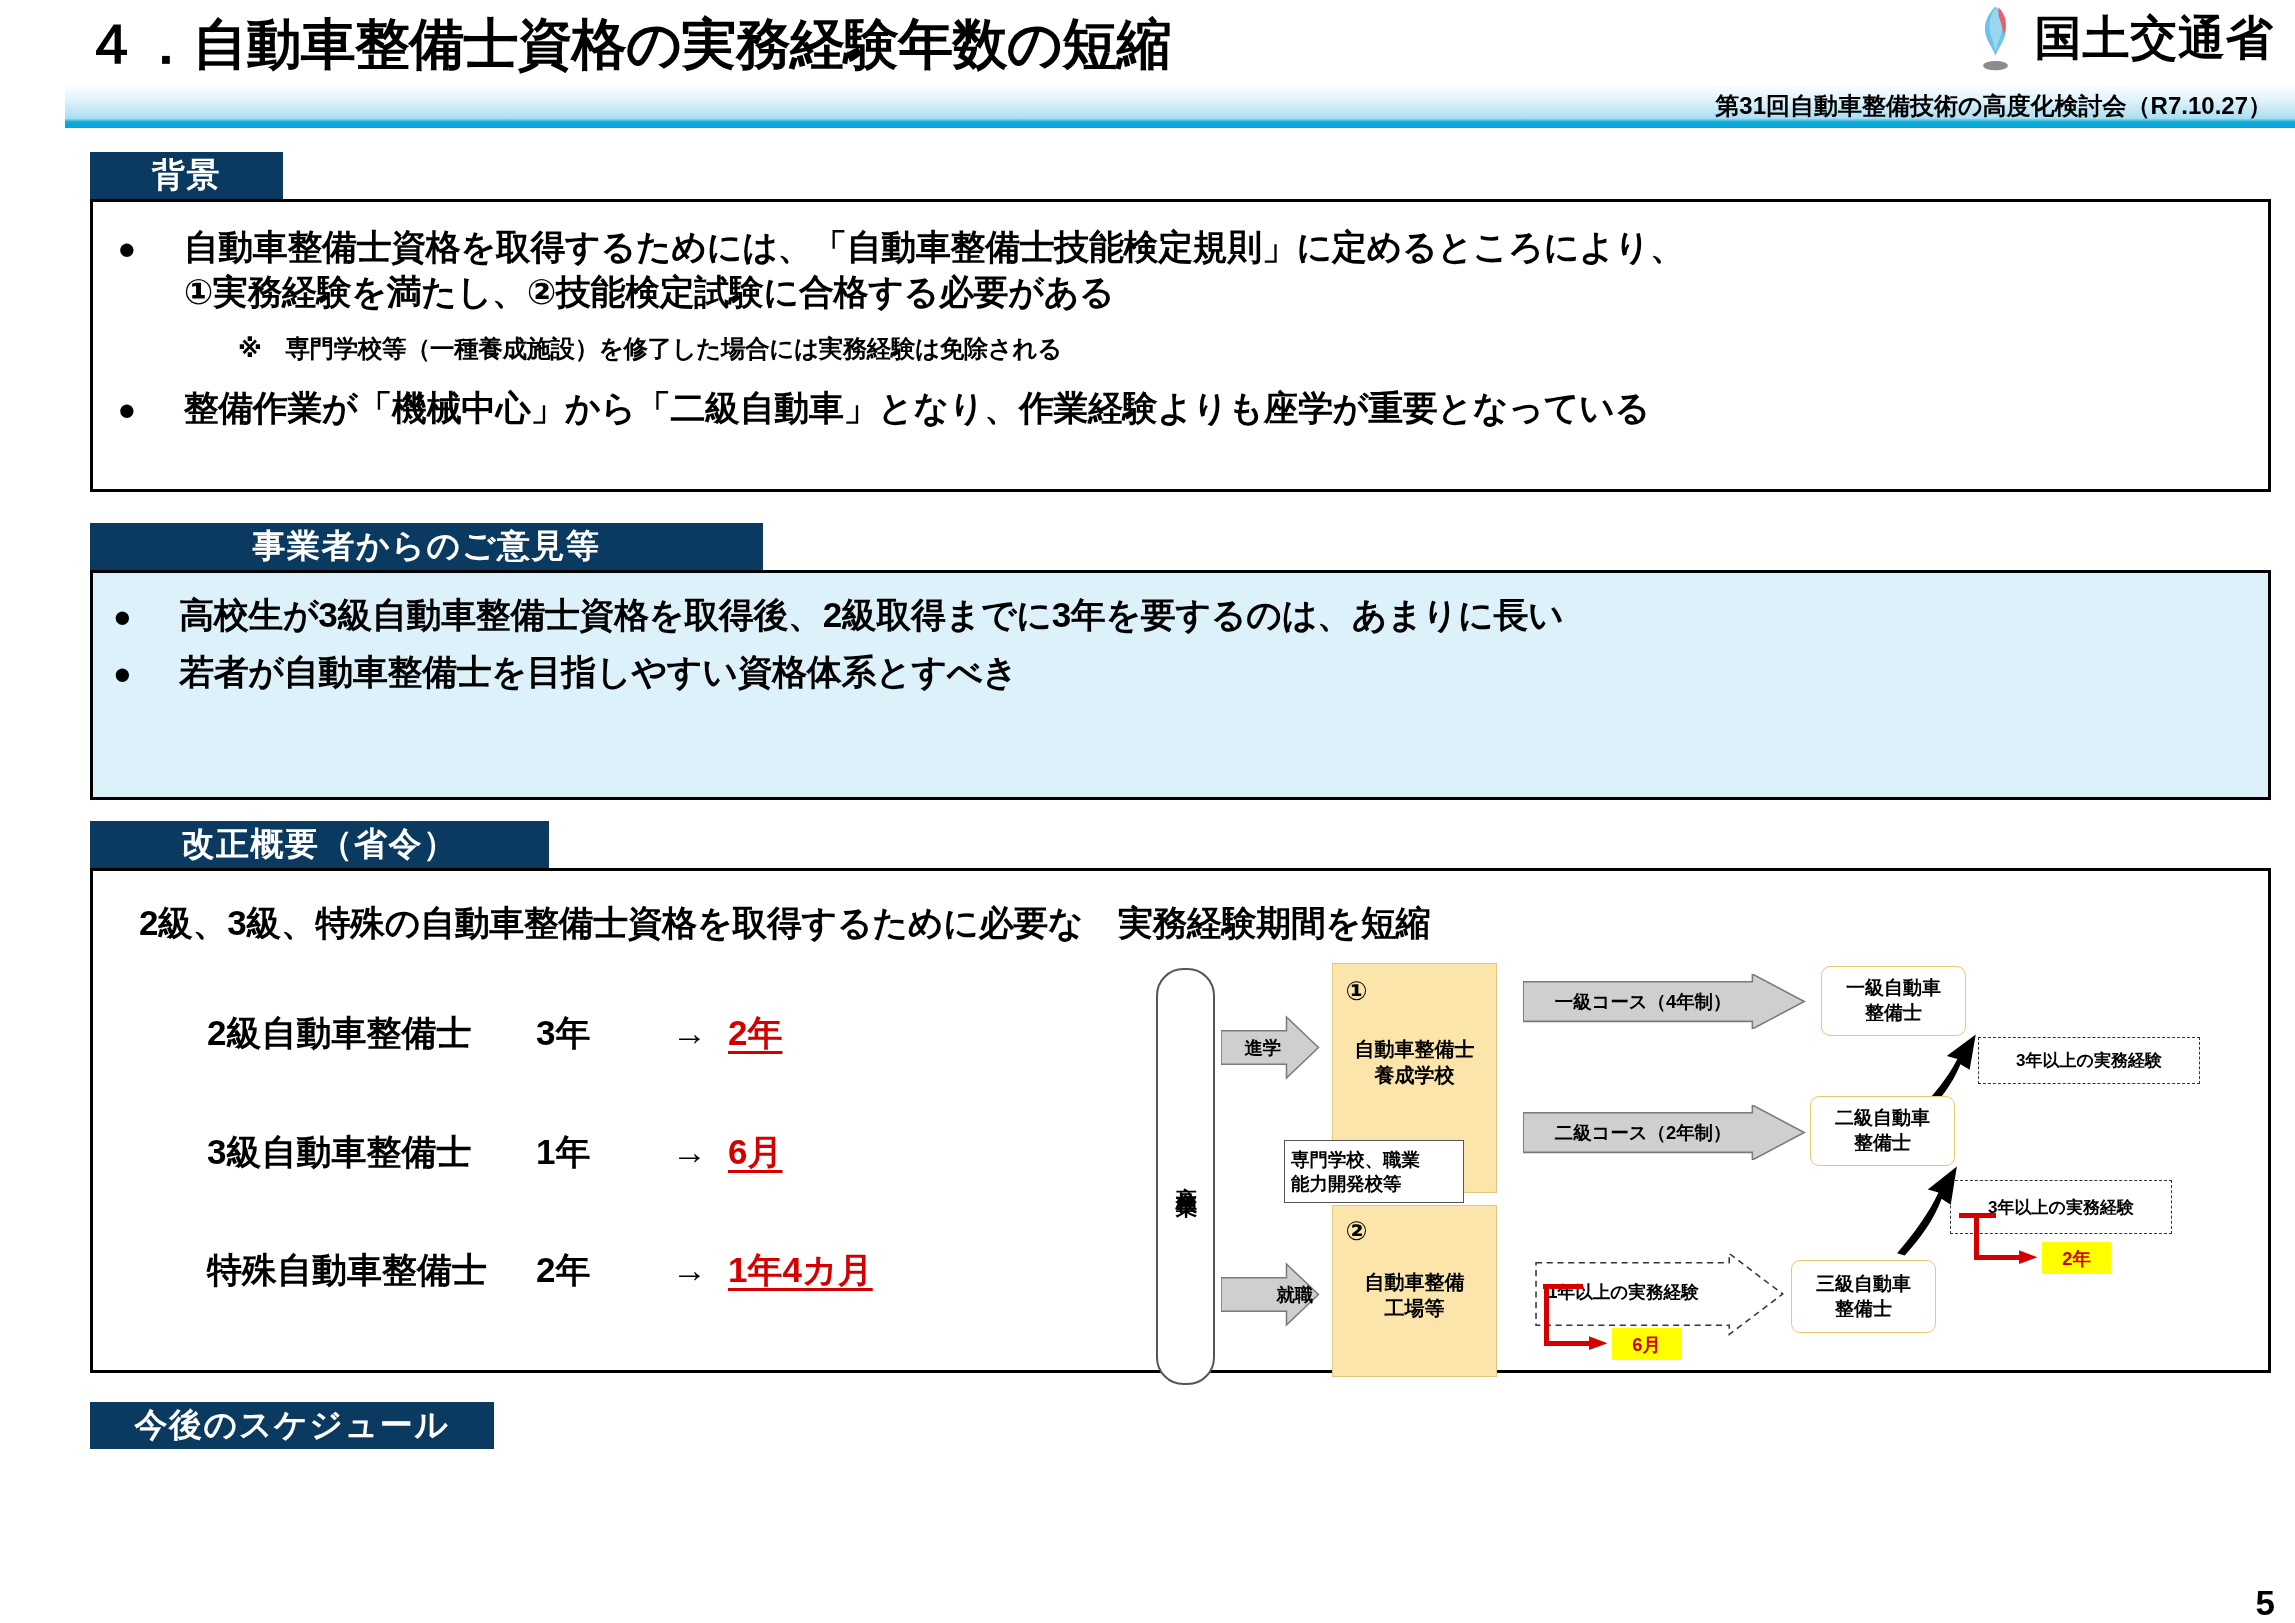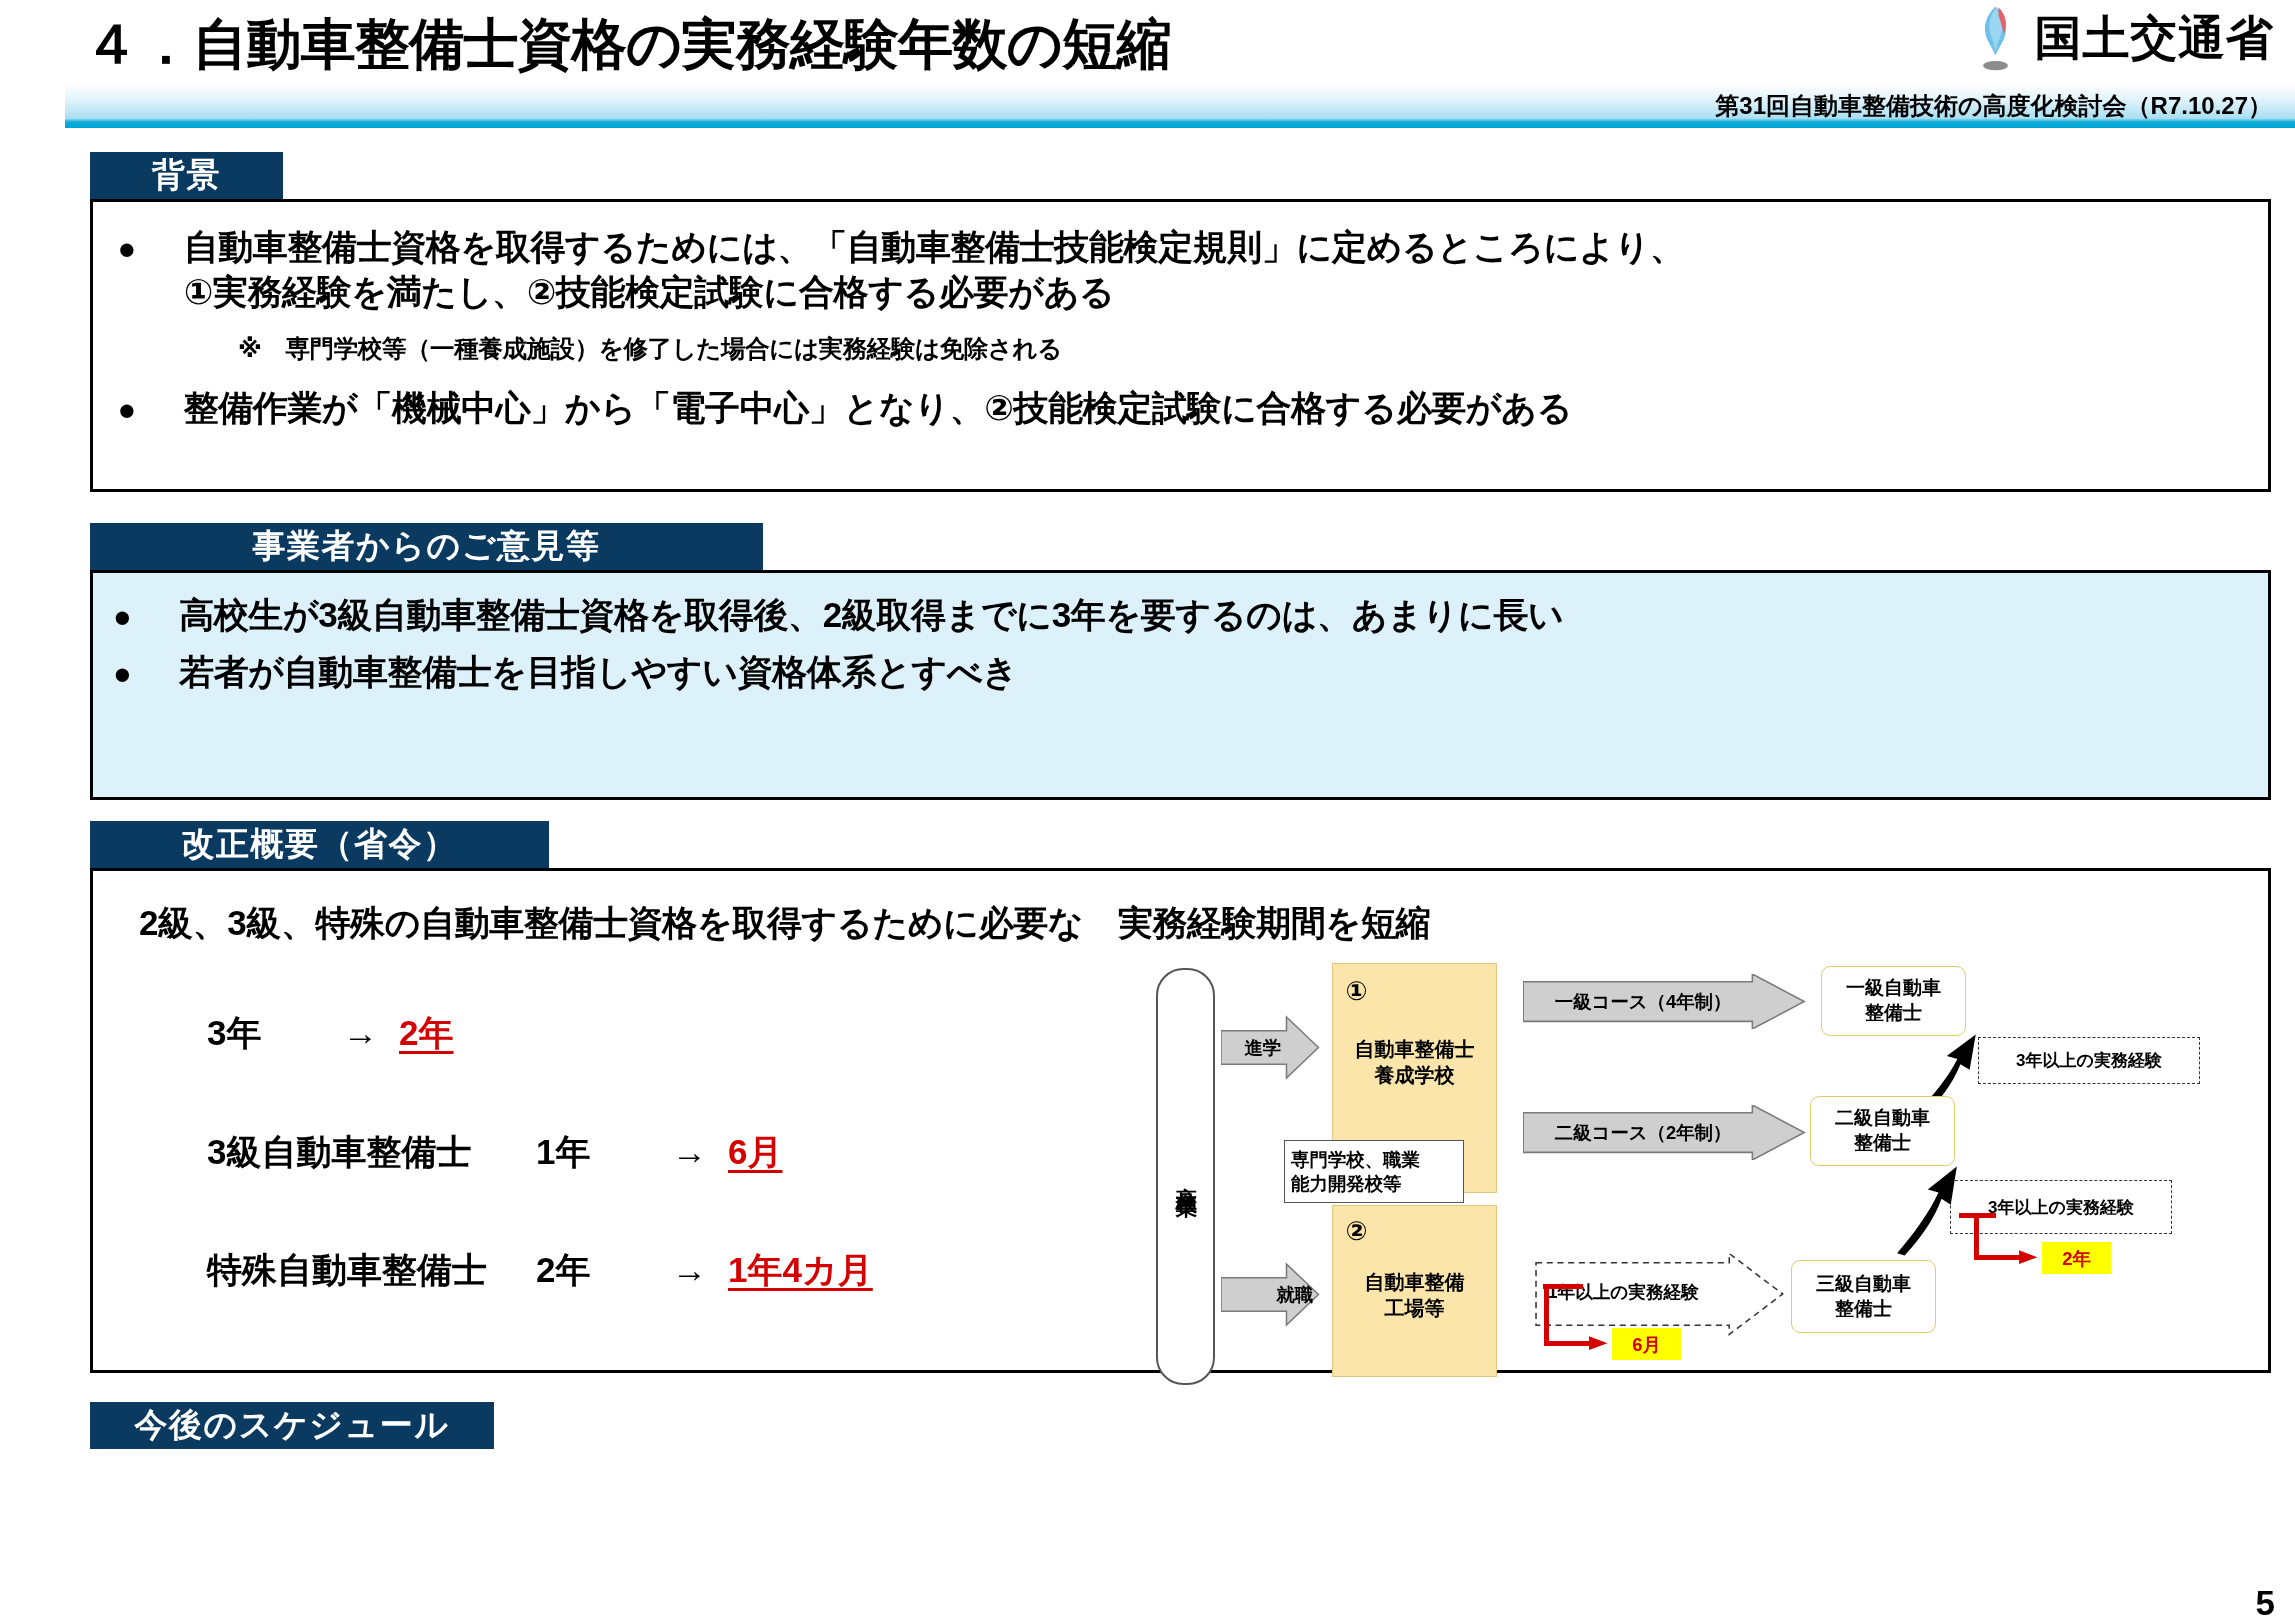--- a/index.html
+++ b/index.html
@@ -141,21 +141,21 @@
     <div class="bline" style="padding:23px 0 0 24.5px;">
       <div class="bullet">●</div>
       <div>
         <div class="txt">自動車整備士資格を取得するためには、「自動車整備士技能検定規則」に定めるところにより、</div>
         <div class="txt">①実務経験を満たし、②技能検定試験に合格する必要がある</div>
       </div>
     </div>
     <div class="note" style="margin:17px 0 0 145px;">※　専門学校等（一種養成施設）を修了した場合には実務経験は免除される</div>
     <div class="bline" style="padding:21.4px 0 0 24.5px;">
       <div class="bullet">●</div>
-      <div class="txt">整備作業が「機械中心」から「電子中心」となり、②技能検定試験に合格する必要がある</div>
+      <div class="txt">整備作業が「機械中心」から「二級自動車」となり、作業経験よりも座学が重要となっている</div>
     </div>
   </div>
 
   <div class="tab" style="left:90px;top:523px;width:673px;height:47px;">事業者からのご意見等</div>
 
   <div class="box blue" style="left:90px;top:570px;width:2181px;height:230px;">
     <div class="bline" style="padding:20px 0 0 20px;">
       <div class="bullet">●</div>
       <div>
         <div class="txt">高校生が3級自動車整備士資格を取得後、2級取得までに3年を要するのは、あまりに長い</div>
@@ -167,20 +167,21 @@
     </div>
   </div>
 
   <div class="tab" style="left:90px;top:821px;width:459px;height:47px;">改正概要（省令）</div>
 
   <div class="box" style="left:90px;top:868px;width:2181px;height:505px;">
     <div class="amend-head" style="margin:29px 0 0 46px;">2級、3級、特殊の自動車整備士資格を取得するために必要な　実務経験期間を短縮</div>
   </div>
 
   <div class="arow" style="left:207px;top:1010px;">
+    <span class="name">2級自動車整備士</span>
     <span class="old">3年</span>
     <span class="arrow">→</span>
     <span class="new">2年</span>
   </div>
   <div class="arow" style="left:207px;top:1129px;">
     <span class="name">3級自動車整備士</span>
     <span class="old">1年</span>
     <span class="arrow">→</span>
     <span class="new">6月</span>
   </div>

